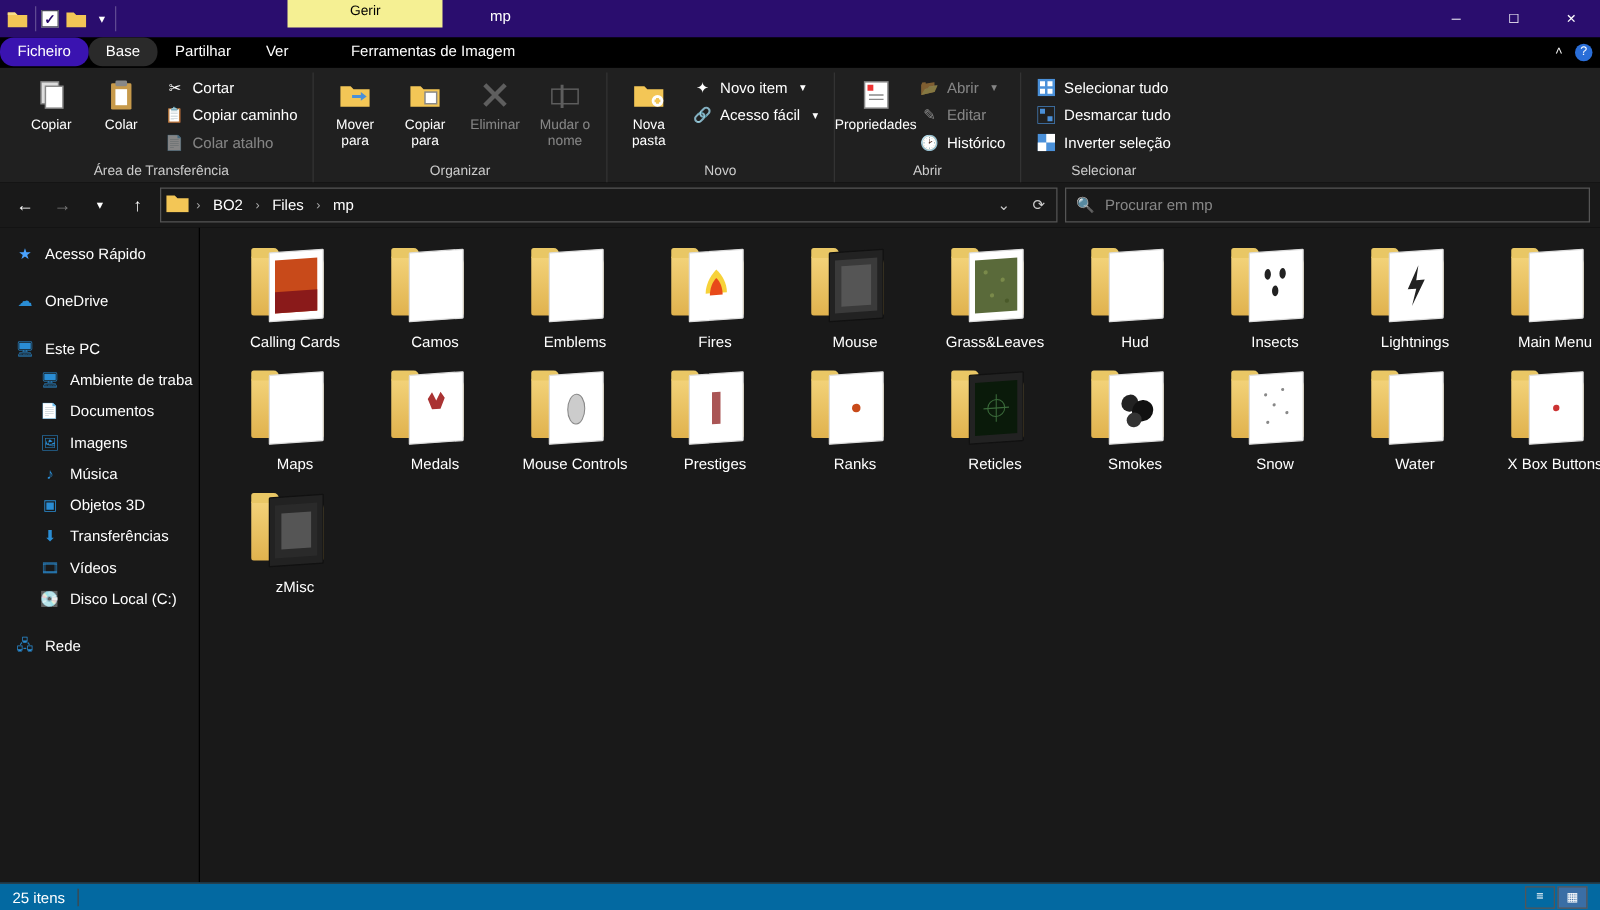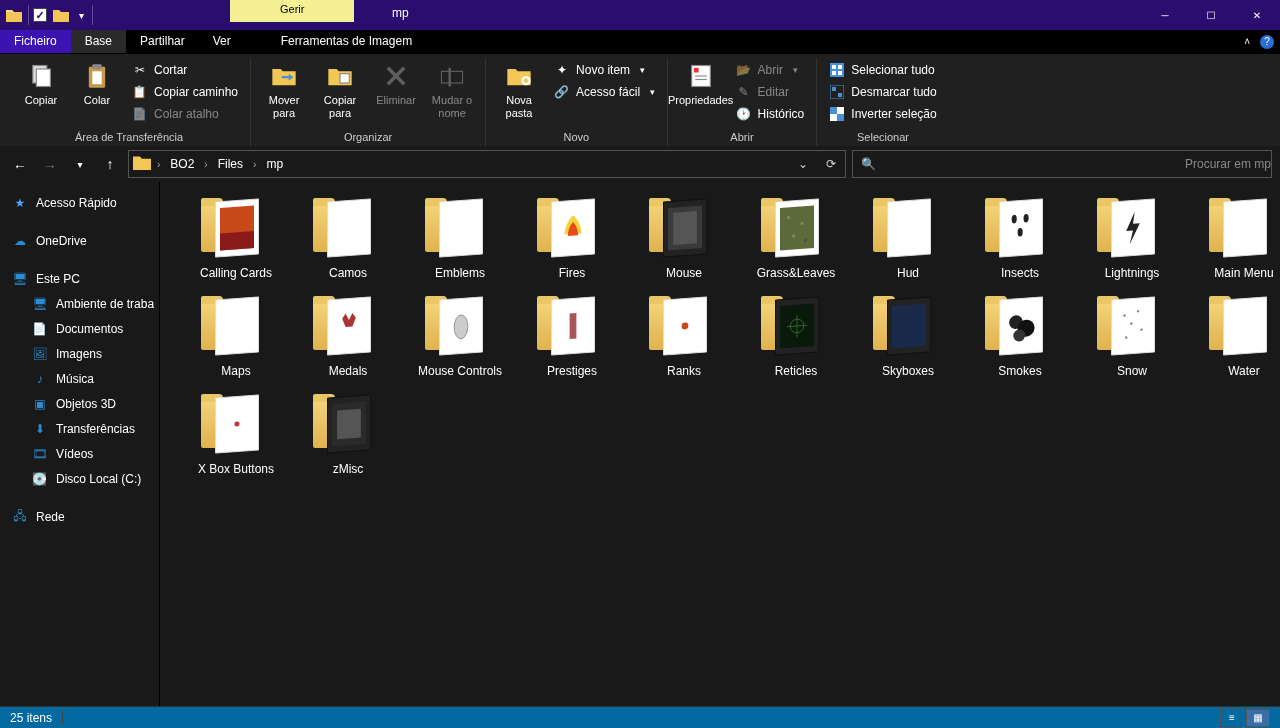--- a/index.html
+++ b/index.html
@@ -13,21 +13,21 @@
   .qat-sep { width: 1px; height: 20px; background: rgba(255,255,255,.25); }
   .qat-check { width:14px; height:14px; background:#fff; border:1px solid #445; display:flex;align-items:center;justify-content:center; color:#2a0d6e; font-weight:bold; font-size:11px;}
   .qat-drop { font-size:10px; color:#fff; padding: 0 4px;}
   .titlebar-tab { position:absolute; left: 230px; top:0; height:22px; background:#f5f093; color:#000; padding: 3px 50px 0 50px; font-size:11px; }
   .titlebar-title { position:absolute; left: 392px; top:6px; color:#fff; font-size:12px; }
   .win-controls { margin-left:auto; display:flex; }
   .win-btn { width:46px; height:30px; display:flex; align-items:center; justify-content:center; color:#fff; font-family: "Segoe UI Symbol", sans-serif; font-size:10px;}
 
   
   .tabrow { height:24px; background:#000; display:flex; align-items:stretch; border-bottom:1px solid #000; position:relative;}
-  .tab { padding: 4px 14px 0 14px; color:#fff; font-size:12px; cursor:default; }
+  .tab { padding: 4px 14px 0 14px; color:#fff; font-size:12px; cursor:default;border-radius:11px; }
   .tab.file { background:#3a13b0; }
   .tab.active { background:#2a2a2a; }
   .tabrow-right { margin-left:auto; display:flex; align-items:center; padding-right:6px; gap:10px; }
   .collapse-ribbon { color:#fff; font-size:10px; }
   .help-icon { width:14px;height:14px; border-radius:50%; background:#2a6ed8; color:#fff; font-size:10px; display:flex; align-items:center; justify-content:center;}
 
   
   .ribbon { height:92px; background:#202020; display:flex; padding:4px 8px 0 8px; }
   .ribbon-group { display:flex; flex-direction:column; align-items:center; padding: 0 8px; border-right:1px solid #333; }
   .ribbon-group:last-child{ border-right:none;}
@@ -45,21 +45,21 @@
   .navbar { height:36px; background:#191919; display:flex; align-items:center; padding: 0 8px; gap:6px; }
   .nav-arrow { width:24px; height:24px; display:flex; align-items:center; justify-content:center; color:#fff; font-size:14px; }
   .nav-arrow.dim { color:#777; }
   .addressbar { flex:1; height:28px; border:1px solid #555; background:#191919; display:flex; align-items:center; padding-left:4px; gap:4px;}
   .addr-icon { width:20px; height:20px; }
   .crumb { color:#fff; font-size:12px; padding: 0 6px; display:flex; align-items:center; gap:6px;}
   .crumb-sep{ color:#aaa; font-size:10px;}
   .addr-right { margin-left:auto; display:flex; align-items:center; }
   .addr-btn { width:28px; height:26px; display:flex; align-items:center; justify-content:center; color:#ccc; font-size:12px;}
   .searchbar { width:420px; height:28px; border:1px solid #555; background:#191919; display:flex; align-items:center; padding-left:8px; gap:8px; color:#888;}
-  .searchbar input { background:transparent; border:none; outline:none; color:#fff; font-size:12px; flex:1;text-align:right;}
+  .searchbar input { background:transparent; border:none; outline:none; color:#fff; font-size:12px; flex:1;}
   .searchbar input::placeholder{ color:#888;}
 
   
   .main { flex:1; display:flex; background:#191919; overflow:hidden;}
   .sidebar { width:160px; background:#191919; padding:10px 0 0 12px; display:flex; flex-direction:column; gap:3px; border-right:1px solid #000;}
   .sb-item { display:flex; align-items:center; gap:8px; height:22px; font-size:12px; color:#fff; cursor:default;}
   .sb-item.sub { padding-left:20px; }
   .sb-item .sb-ico { width:16px; height:16px; display:flex; align-items:center; justify-content:center;}
   .sb-spacer { height:10px; }
 
@@ -611,33 +611,20 @@
                   <line x1="8" y1="25" x2="32" y2="25" stroke="#3a6a3a"></line>
                 </svg>
               </div>
             </div>
           </div>
           <div class="item-label">Reticles</div>
         </div>
         <div class="item">
           <div class="folder-thumb">
             <div class="folder-back"></div>
-            <div class="folder-front dark">
-              <div class="preview">
-                <svg viewBox="0 0 40 50" width="100%" height="100%">
-                  <rect width="40" height="50" fill="#1a2a4a"></rect>
-                </svg>
-              </div>
-            </div>
-          </div>
-          <div class="item-label">Skyboxes</div>
-        </div>
-        <div class="item">
-          <div class="folder-thumb">
-            <div class="folder-back"></div>
             <div class="folder-front">
               <div class="preview">
                 <svg viewBox="0 0 40 50" width="100%" height="100%">
                   <rect width="40" height="50" fill="#fff"></rect>
                   <circle cx="14" cy="20" r="8" fill="#222"></circle>
                   <circle cx="26" cy="28" r="10" fill="#111"></circle>
                   <circle cx="18" cy="36" r="7" fill="#333"></circle>
                 </svg>
               </div>
             </div>

